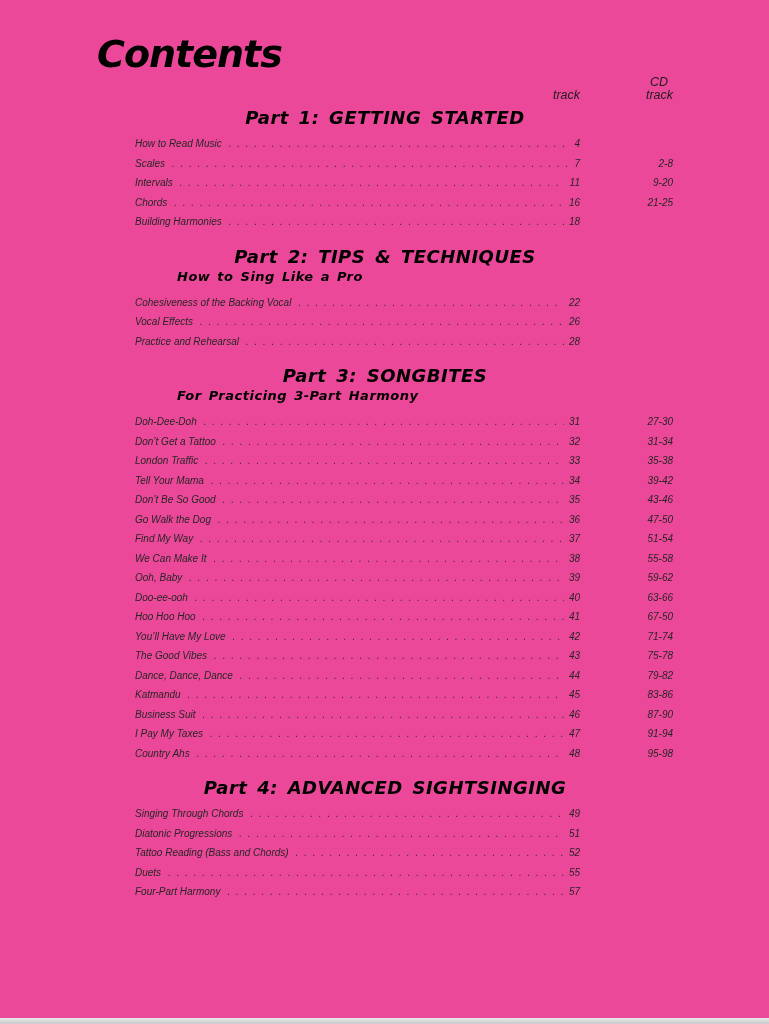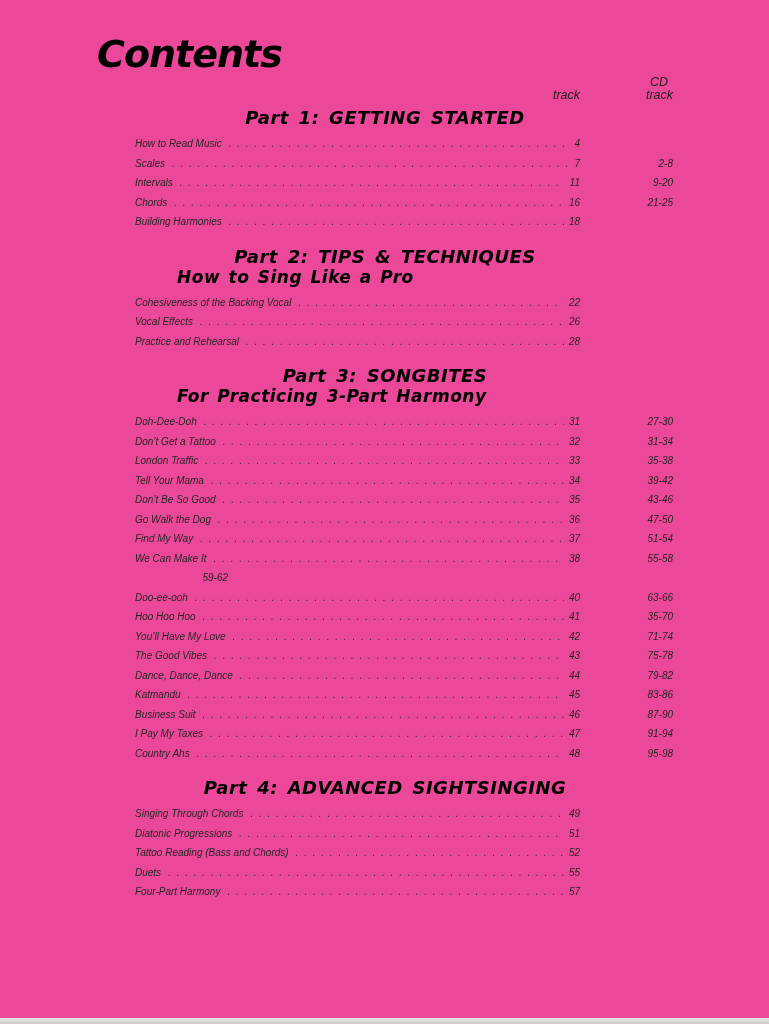--- a/index.html
+++ b/index.html
@@ -74,21 +74,21 @@
     color: #000000;
     text-align: center;
   }
   .section-heading.first {
     margin-top: 6px;
   }
   .section-subheading {
     margin: 0 0 0 80px;
     font-family: "DejaVu Sans", sans-serif;
     font-weight: 800;
-    font-size: 17px;
+    font-size: 13px;
     line-height: 20px;
     letter-spacing: 0.5px;
     word-spacing: 2px;
     color: #000000;
   }
   .entries {
     margin-top: 6px;
     margin-left: 38px;
   }
   .toc-row {
@@ -286,37 +286,42 @@
             </div>
             <div class="toc-row">
               <span class="row-main">
                 <span class="entry-title">We Can Make It</span>
                 <span class="leader"></span>
                 <span class="page-num">38</span>
               </span>
               <span class="cd-num">55-58</span>
             </div>
             <div class="toc-row">
+              <span class="row-main">
+                <span class="entry-title">Ooh, Baby</span>
+                <span class="leader"></span>
+                <span class="page-num">39</span>
+              </span>
               <span class="cd-num">59-62</span>
             </div>
             <div class="toc-row">
               <span class="row-main">
                 <span class="entry-title">Doo-ee-ooh</span>
                 <span class="leader"></span>
                 <span class="page-num">40</span>
               </span>
               <span class="cd-num">63-66</span>
             </div>
             <div class="toc-row">
               <span class="row-main">
                 <span class="entry-title">Hoo Hoo Hoo</span>
                 <span class="leader"></span>
                 <span class="page-num">41</span>
               </span>
-              <span class="cd-num">35-70</span>
+              <span class="cd-num">67-50</span>
             </div>
             <div class="toc-row">
               <span class="row-main">
                 <span class="entry-title">You’ll Have My Love</span>
                 <span class="leader"></span>
                 <span class="page-num">42</span>
               </span>
               <span class="cd-num">71-74</span>
             </div>
             <div class="toc-row">

